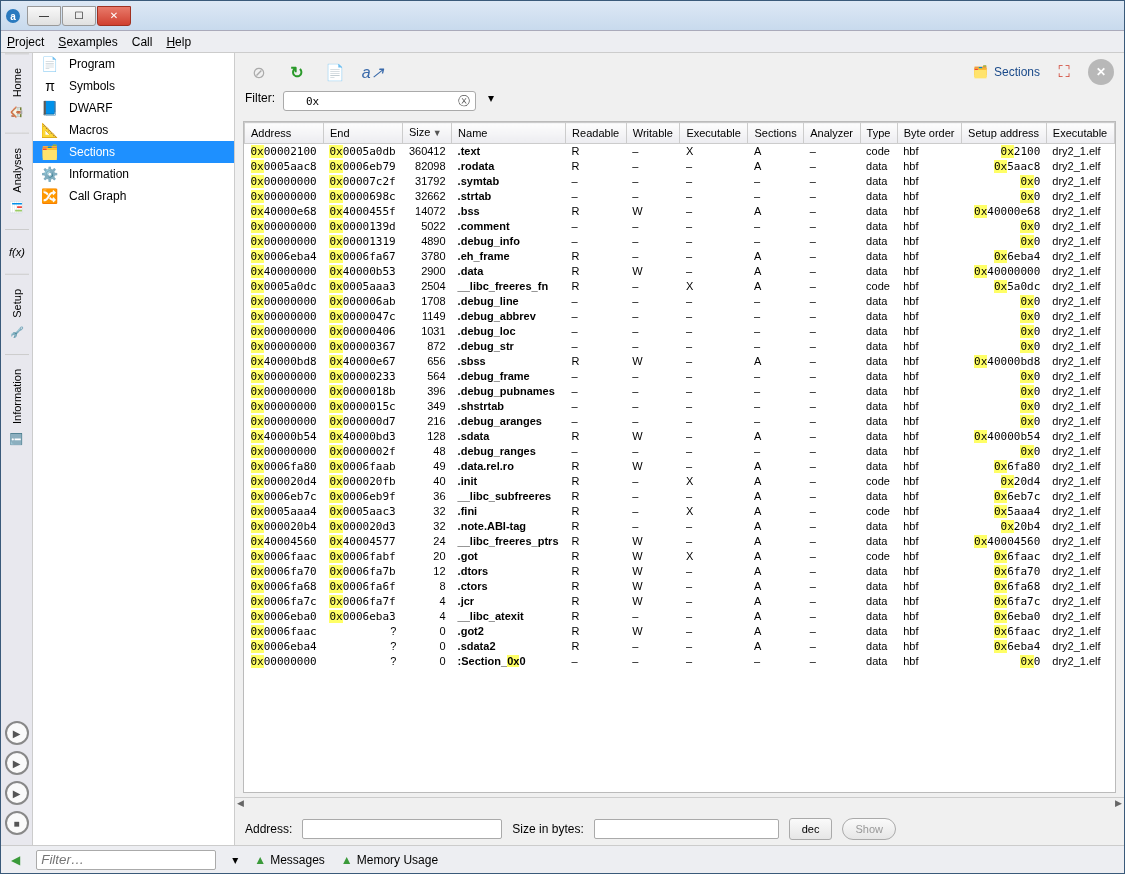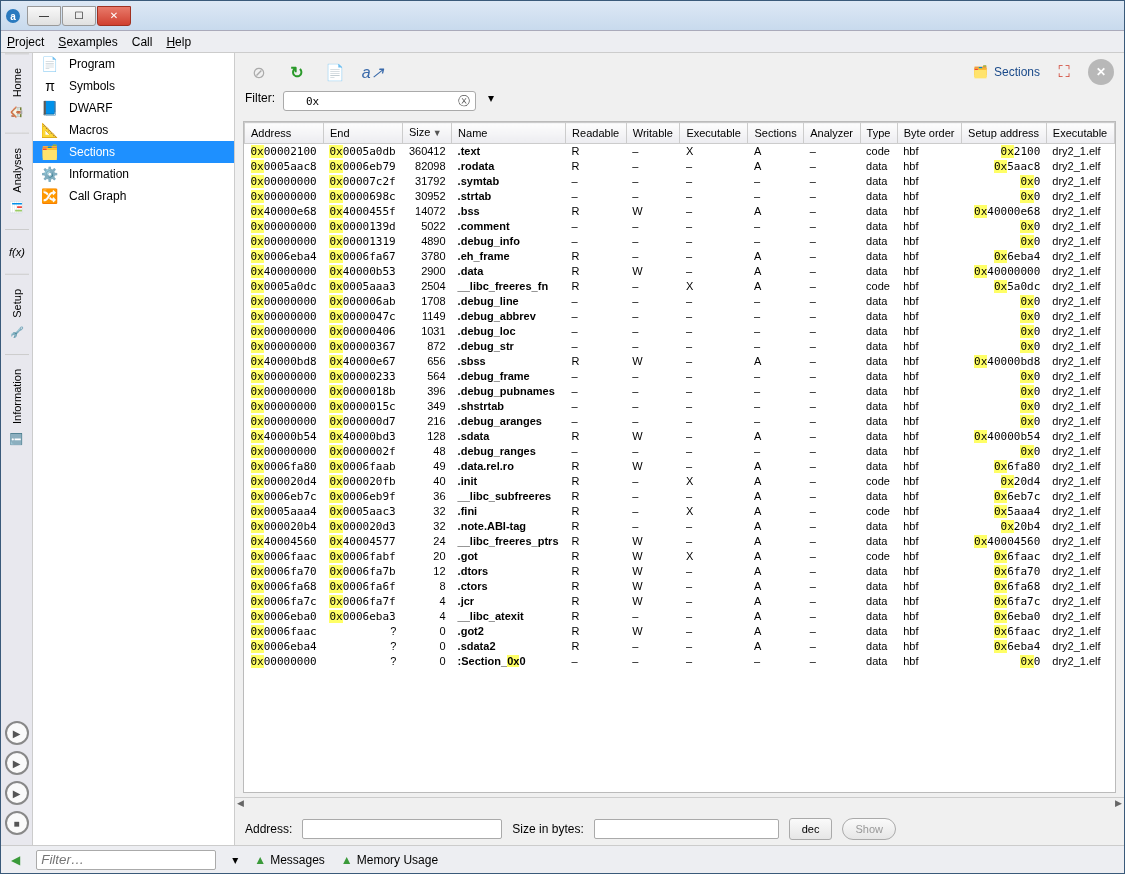--- a/index.html
+++ b/index.html
@@ -235,21 +235,21 @@
                 <td>–</td>
                 <td>–</td>
                 <td>data</td>
                 <td>hbf</td>
                 <td class="right"><span class="hex"><span class="hl">0x</span>0</span></td>
                 <td>dry2_1.elf</td>
               </tr>
               <tr>
                 <td><span class="hex"><span class="hl">0x</span>00000000</span></td>
                 <td><span class="hex"><span class="hl">0x</span>0000698c</span></td>
-                <td class="right">30952</td>
+                <td class="right">32662</td>
                 <td><b>.strtab</b></td>
                 <td>–</td>
                 <td>–</td>
                 <td>–</td>
                 <td>–</td>
                 <td>–</td>
                 <td>data</td>
                 <td>hbf</td>
                 <td class="right"><span class="hex"><span class="hl">0x</span>0</span></td>
                 <td>dry2_1.elf</td>

